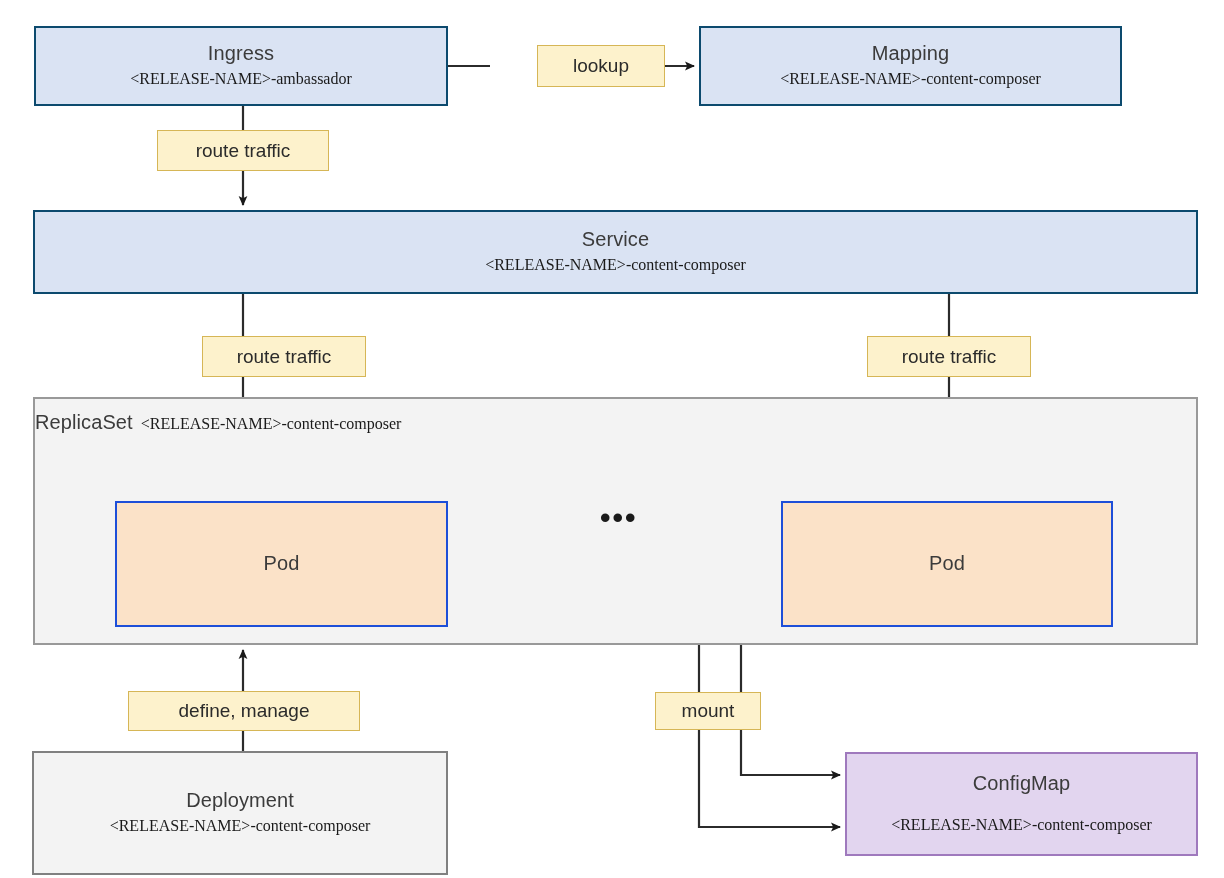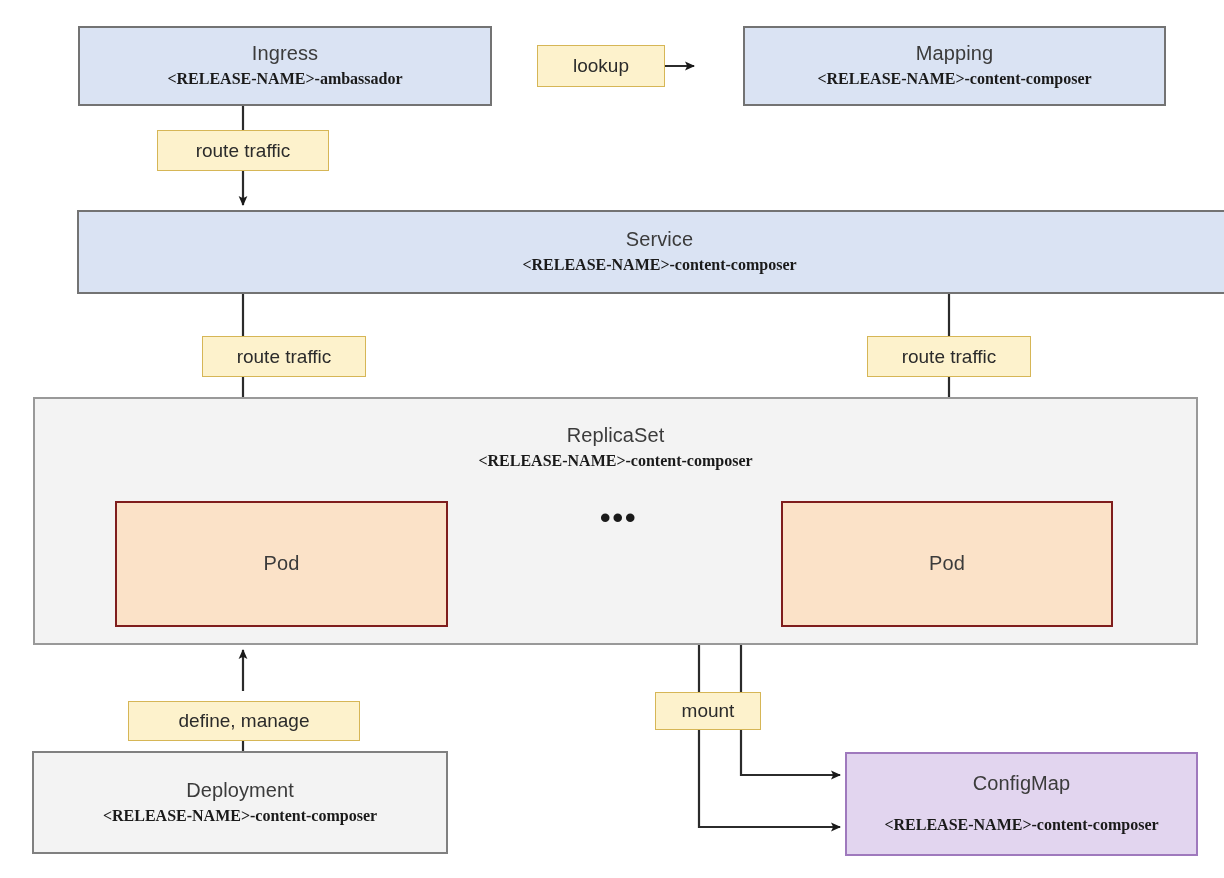--- a/index.html
+++ b/index.html
@@ -38,40 +38,39 @@
   .node .kind {
     font-family: "Liberation Sans", sans-serif;
     font-size: 20px;
     color: #3b3b3b;
     font-weight: normal;
     letter-spacing: 0.1px;
   }
   .node .name {
     font-family: "Liberation Serif", serif;
     font-size: 16px;
-    font-weight: bold;
+    font-weight: normal;
     color: #1a1a1a;
     margin-top: 2px;
     padding: 0 8px;
     line-height: 1.35;
   }
   .n-ingress, .n-mapping, .n-service {
     background: #dae3f3;
-    border: 2px solid #737373;
-    margin-left: 44px;
+    border: 2px solid #0c4a6e;
   }
   .n-replicaset {
     background: #f3f3f3;
     border: 2px solid #999999;
     justify-content: flex-start;
     padding-top: 10px;
   }
   .n-pod {
     background: #fbe2c8;
-    border: 2px solid #7f1d1d;
+    border: 2px solid #1d4ed8;
   }
   .n-deployment {
     background: #f3f3f3;
     border: 2px solid #808080;
   }
   .n-configmap {
     background: #e2d5ef;
     border: 2px solid #9f79bd;
   }
   .edge-label {
@@ -128,21 +127,21 @@
 
       <path d="M448,564 L699,564 L699,692"></path>
       <path d="M699,730 L699,827 L840,827" marker-end="url(#arrow)"></path>
 
       <path d="M781,564 L741,564 L741,692"></path>
       <path d="M741,730 L741,775 L840,775" marker-end="url(#arrow)"></path>
     </g>
   </svg>
 
   <div class="node n-replicaset" style="left:33px; top:397px; width:1165px; height:248px;">
-    <div style="position:absolute; left:0; right:0; top:12px; display:flex; flex-direction:column; align-items:center;margin-top:13px;">
+    <div style="position:absolute; left:0; right:0; top:12px; display:flex; flex-direction:row; align-items:center;">
       <div class="kind">ReplicaSet</div>
       <div class="name">&lt;RELEASE-NAME&gt;-content-composer</div>
     </div>
     <div class="ellipsis" style="left:565px; top:104px;">•••</div>
   </div>
 
   <div class="node n-ingress" style="left:34px; top:26px; width:414px; height:80px;">
     <div class="kind">Ingress</div>
     <div class="name">&lt;RELEASE-NAME&gt;-ambassador</div>
   </div>
@@ -158,35 +157,35 @@
   </div>
 
   <div class="node n-pod" style="left:115px; top:501px; width:333px; height:126px;">
     <div class="kind">Pod</div>
   </div>
 
   <div class="node n-pod" style="left:781px; top:501px; width:332px; height:126px;">
     <div class="kind">Pod</div>
   </div>
 
-  <div class="node n-deployment" style="left:32px; top:751px; width:416px; height:103px;">
+  <div class="node n-deployment" style="left:32px; top:751px; width:416px; height:124px;">
     <div class="kind">Deployment</div>
     <div class="name">&lt;RELEASE-NAME&gt;-content-composer</div>
   </div>
 
   <div class="node n-configmap" style="left:845px; top:752px; width:353px; height:104px;gap:16px;">
     <div class="kind">ConfigMap</div>
     <div class="name">&lt;RELEASE-NAME&gt;-content-composer</div>
   </div>
 
   <div class="edge-label" style="left:490px; top:45px; width:128px; height:42px;margin-left:47px;">lookup</div>
 
   <div class="edge-label" style="left:157px; top:130px; width:172px; height:41px;">route traffic</div>
 
   <div class="edge-label" style="left:202px; top:336px; width:164px; height:41px;">route traffic</div>
 
   <div class="edge-label" style="left:867px; top:336px; width:164px; height:41px;">route traffic</div>
 
-  <div class="edge-label" style="left:128px; top:691px; width:232px; height:40px;margin-top:10px;">define, manage</div>
+  <div class="edge-label" style="left:128px; top:691px; width:232px; height:40px;">define, manage</div>
 
   <div class="edge-label" style="left:655px; top:692px; width:106px; height:38px;">mount</div>
 
 </div>
 
 </body></html>

